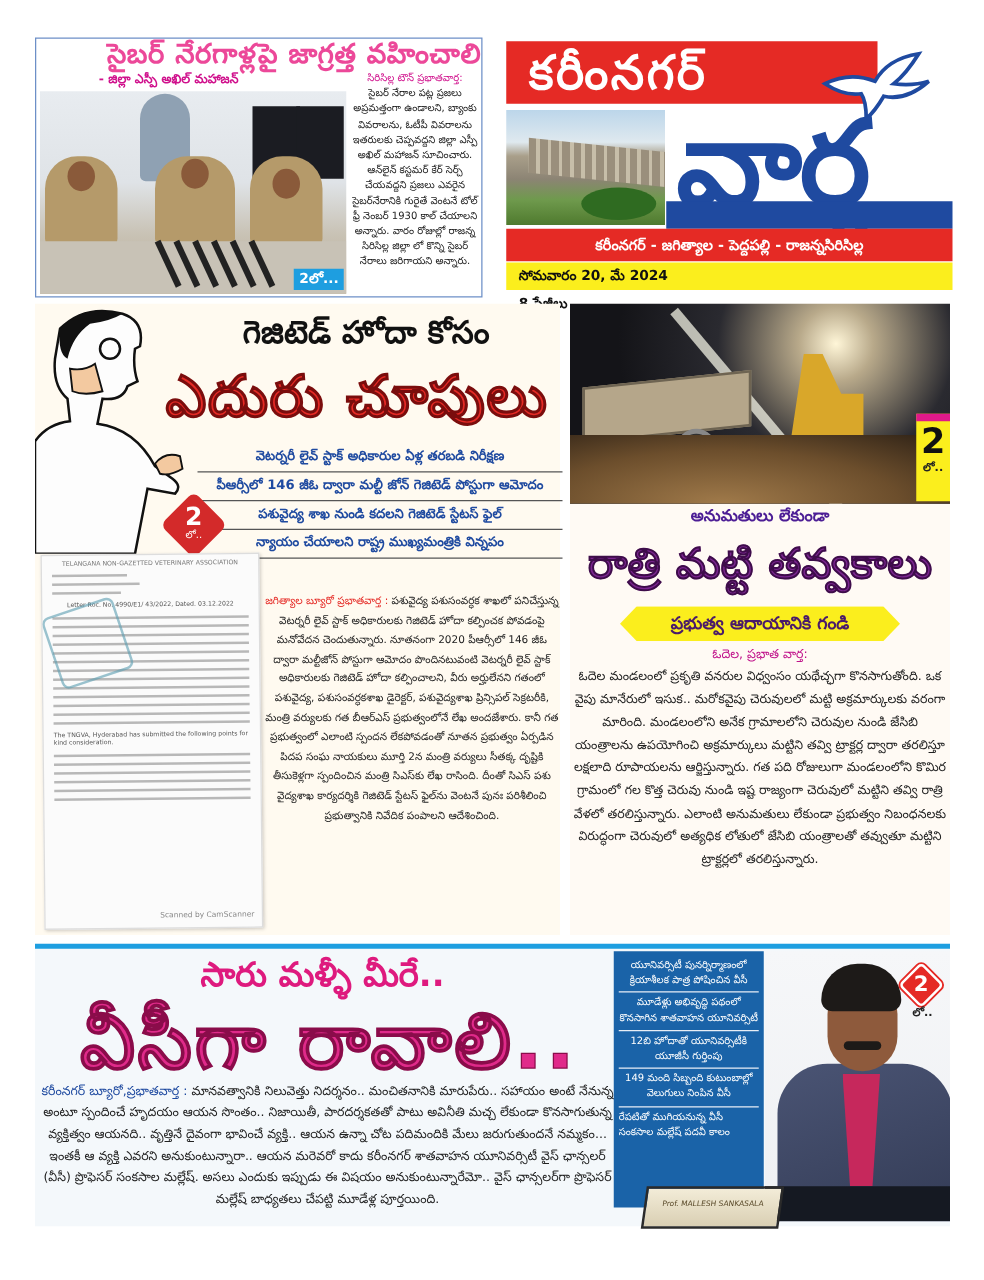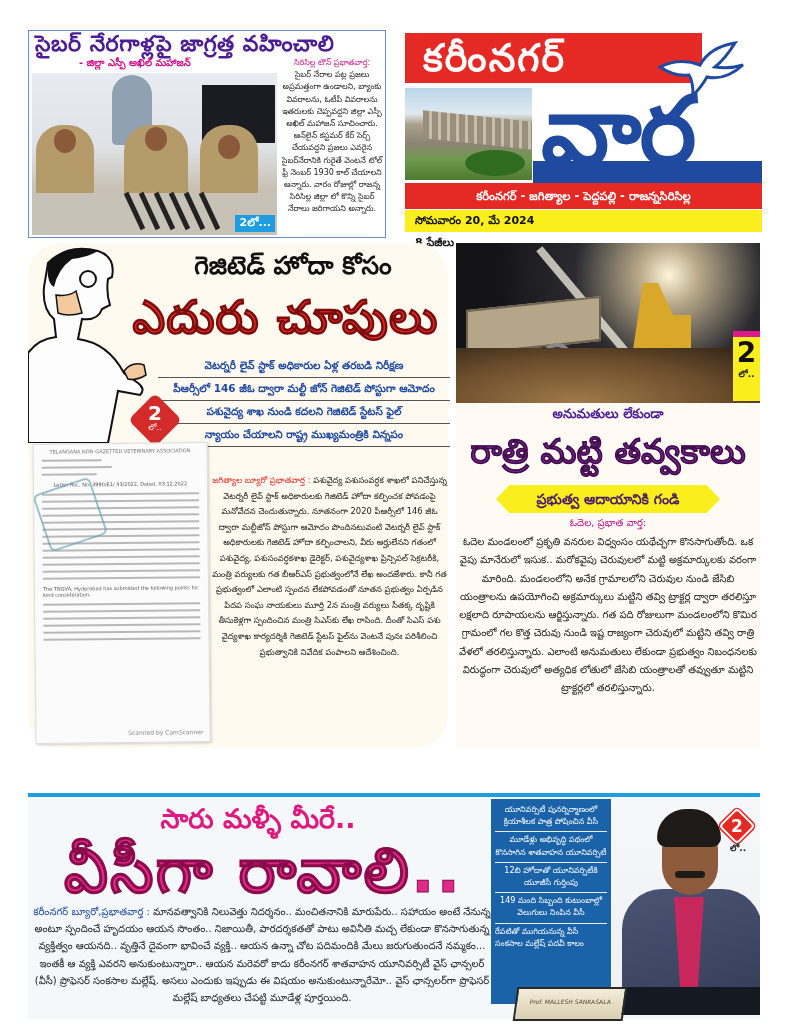--- a/index.html
+++ b/index.html
@@ -3,21 +3,21 @@
 <meta charset="utf-8">
 <style>
   * { box-sizing: border-box; margin: 0; padding: 0; }
   html, body { width: 787px; height: 1024px; background: #ffffff; overflow: hidden; }
   body { font-family: "DejaVu Sans", sans-serif; position: relative; color: #222; }
 
   .abs { position: absolute; }
 
   
   #cyber { left: 28px; top: 30px; width: 358px; height: 208px; border: 1.5px solid #6d8fc7; background: #fff; }
-  #cyber .headline { position: absolute; left: 6px; top: 0px; width: 350px; text-align: left; color: #4c1d95; font-size: 22px; font-weight: bold; letter-spacing: 0.5px; }
+  #cyber .headline { position: absolute; left: 6px; top: 0px; width: 350px; text-align: right; color: #ec4899; font-size: 22px; font-weight: bold; letter-spacing: 0.5px; }
   #cyber .byline { position: absolute; left: 50px; top: 26px; font-size: 10px; color: #d0108c; font-weight: bold; }
   #cyber .photo { position: absolute; left: 3px; top: 42px; width: 245px; height: 162px; background: linear-gradient(180deg, #e8ecf0 0%, #dfe3e7 45%, #c9c3b6 70%, #b5a98f 100%); overflow: hidden; }
   #cyber .photo .wall-win { position: absolute; top: 12px; width: 38px; height: 58px; background: #1b1c22; }
   #cyber .photo .officer { position: absolute; bottom: 38px; width: 58px; height: 72px; border-radius: 26px 26px 6px 6px; background: #b59a6a; }
   #cyber .photo .head { position: absolute; width: 22px; height: 24px; border-radius: 50%; background: #8a5a3a; }
   #cyber .photo .table { position: absolute; left: 0; bottom: 0; width: 100%; height: 42px; background: #c8c2b6; }
   #cyber .photo .mic { position: absolute; bottom: 4px; width: 5px; height: 40px; background: #222; transform: rotate(-25deg); }
   #cyber .photo .tag { position: absolute; right: 2px; bottom: 3px; background: #1e9ee0; color: #fff; font-size: 11px; font-weight: bold; padding: 1px 4px; }
   #cyber .body { position: absolute; left: 251px; top: 26px; width: 104px; font-size: 8px; line-height: 12.2px; text-align: center; color: #222; }
   #cyber .body .dateline { color: #d0108c; display: block; }
@@ -28,21 +28,21 @@
   #masthead .bird { position: absolute; left: 250px; top: 4px; width: 90px; height: 60px; }
   #masthead .dam { position: absolute; left: 0; top: 55px; width: 127px; height: 92px; background: linear-gradient(180deg, #bcd6ea 0%, #dfe9ef 28%, #a99f8a 40%, #8c8474 60%, #6f9a4d 78%, #4f7a2e 100%); overflow: hidden; }
   #masthead .dam .wall { position: absolute; left: 18px; top: 28px; width: 110px; height: 28px; background: repeating-linear-gradient(90deg, #9a8f7c 0 6px, #c7bea9 6px 9px); transform: skewY(6deg); }
   #masthead .dam .tree { position: absolute; left: 60px; top: 62px; width: 60px; height: 26px; border-radius: 50%; background: #2f6b21; }
   #masthead .vaarta { position: absolute; left: 136px; top: 46px; width: 220px; height: 104px; color: #1f4aa0; font-size: 96px; font-weight: bold; line-height: 104px; letter-spacing: -2px; }
   #masthead .blue-bar { position: absolute; left: 128px; top: 128px; width: 229px; height: 22px; background: #1f4aa0; }
   #masthead .districts { position: absolute; left: 0; top: 150px; width: 357px; height: 26px; background: #e52a25; color: #fff; font-size: 11.5px; font-weight: bold; line-height: 26px; text-align: center; }
   #masthead .dateband { position: absolute; left: 0; top: 177px; width: 357px; height: 22px; background: #fbee1d; font-size: 11px; font-weight: bold; line-height: 22px; padding: 0 10px; display: flex; justify-content: space-between; color: #111; flex-direction: column; }
 
   
-  #gazetted { left: 28px; top: 243px; width: 420px; height: 505px; background: #fffaf0; border-radius: 32px; }
+  #gazetted { left: 28px; top: 243px; width: 420px; height: 505px; background: #fffaf0; }
   #gazetted .cartoon { position: absolute; left: 0; top: 0; width: 120px; height: 200px; }
   #gazetted .kicker { position: absolute; left: 110px; top: 8px; width: 310px; text-align: center; font-size: 25px; font-weight: bold; color: #111; }
   #gazetted .main-head { position: absolute; left: 95px; top: 44px; width: 325px; text-align: center; font-size: 46px; font-weight: bold; color: #e52a25; line-height: 60px; -webkit-text-stroke: 1px #7a0d0d; letter-spacing: 1px; }
   #gazetted .subs { position: absolute; left: 130px; top: 112px; width: 292px; }
   #gazetted .subs .sub { font-size: 10.5px; color: #1f4aa0; text-align: center; height: 23px; line-height: 20px; border-bottom: 1.5px solid #555; font-weight: bold; }
   #gazetted .badge2 { position: absolute; left: 108px; top: 158px; width: 38px; height: 38px; background: #d32a2a; transform: rotate(45deg); border-radius: 6px; }
   #gazetted .badge2-num { position: absolute; left: 116px; top: 158px; width: 22px; text-align: center; color: #fff; font-size: 20px; font-weight: bold; }
   #gazetted .badge2-lo { position: absolute; left: 116px; top: 180px; width: 22px; text-align: center; color: #fff; font-size: 8px; }
   #gazetted .letter { position: absolute; left: 6px; top: 200px; width: 175px; height: 300px; background: #fbfbfb; border: 1px solid #ddd; box-shadow: 1px 1px 3px rgba(0,0,0,0.2); transform: rotate(-0.6deg); overflow: hidden; }
   #gazetted .letter .line { height: 2px; background: #b8b8b8; margin: 5px 8px; }
@@ -62,21 +62,21 @@
   #soil .tag { position: absolute; right: 0; top: 88px; width: 27px; height: 70px; background: #fbee1d; border-top: 6px solid #e0198a; text-align: center; }
   #soil .tag .num { font-size: 28px; font-weight: bold; color: #111; line-height: 32px; }
   #soil .tag .lo { font-size: 9px; font-weight: bold; }
   #soil .kicker { position: absolute; left: 0; top: 163px; width: 304px; text-align: center; font-size: 13px; font-weight: bold; color: #4c1d95; }
   #soil .main-head { position: absolute; left: 0; top: 188px; width: 304px; text-align: center; font-size: 34px; font-weight: bold; color: #7b2590; -webkit-text-stroke: 0.5px #3e0d4a; }
   #soil .ribbon { position: absolute; left: 40px; top: 242px; width: 224px; height: 28px; background: #fbee1d; clip-path: polygon(6% 0, 94% 0, 100% 50%, 94% 100%, 6% 100%, 0 50%); text-align: center; font-size: 14px; font-weight: bold; line-height: 28px; color: #4a1a6a; }
   #soil .dateline { position: absolute; left: 0; top: 274px; width: 304px; text-align: center; font-size: 10px; color: #c0118a; font-weight: normal; }
   #soil .body { position: absolute; left: 2px; top: 290px; width: 300px; font-size: 10px; line-height: 18.3px; text-align: center; color: #222; }
 
   
-  #vc { left: 28px; top: 793px; width: 732px; height: 226px; border-top: 4px solid #1e9ee0; background: #f4f8fb; }
+  #vc { left: 28px; top: 755px; width: 732px; height: 226px; border-top: 4px solid #1e9ee0; background: #f4f8fb; }
   #vc .kicker { position: absolute; left: 0; top: 6px; width: 460px; text-align: center; font-size: 27px; font-weight: bold; color: #de1a7e; }
   #vc .main-head { position: absolute; left: 0; top: 38px; width: 470px; text-align: center; font-size: 62px; font-weight: bold; color: #e02a8a; line-height: 72px; -webkit-text-stroke: 1px #8a0c4a; letter-spacing: 2px; }
   #vc .body { position: absolute; left: 4px; top: 106px; width: 460px; font-size: 10px; line-height: 17.2px; text-align: center; color: #222; }
   #vc .body .dateline { color: #1f4aa0; }
   #vc .sidebar { position: absolute; left: 463px; top: 2px; width: 120px; height: 205px; background: #1a63a8; color: #fff; padding: 3px 4px; }
   #vc .sidebar .pt { font-size: 8px; line-height: 12.2px; text-align: center; padding: 2px 0 3px; border-bottom: 1.5px solid #e8eef6; }
   #vc .sidebar .pt:last-child { border-bottom: none; text-align: left; }
   #vc .portrait { position: absolute; left: 584px; top: 2px; width: 148px; height: 216px; background: linear-gradient(180deg, #f6f7f9 0%, #eef0f3 100%); overflow: hidden; }
   #vc .portrait .hair { position: absolute; left: 45px; top: 10px; width: 64px; height: 38px; border-radius: 32px 32px 10px 10px; background: #1d1a18; }
   #vc .portrait .face { position: absolute; left: 50px; top: 26px; width: 56px; height: 70px; border-radius: 26px 26px 30px 30px; background: #8e5a3c; }

